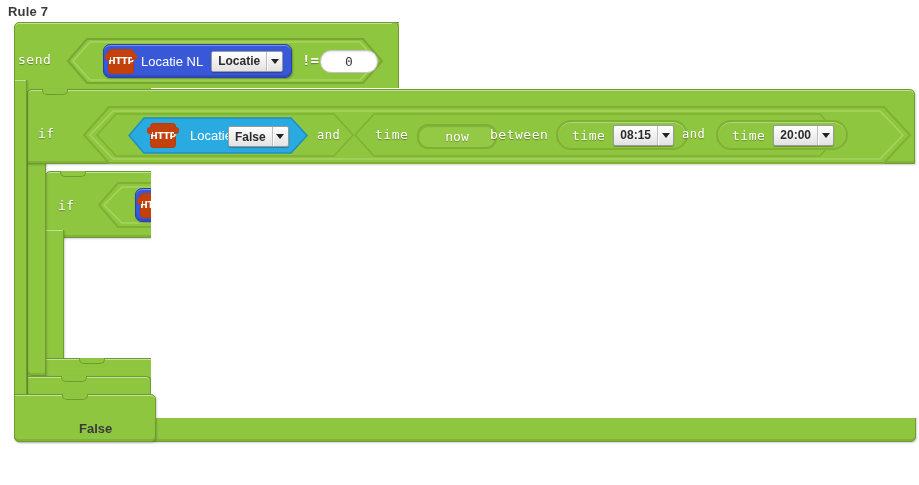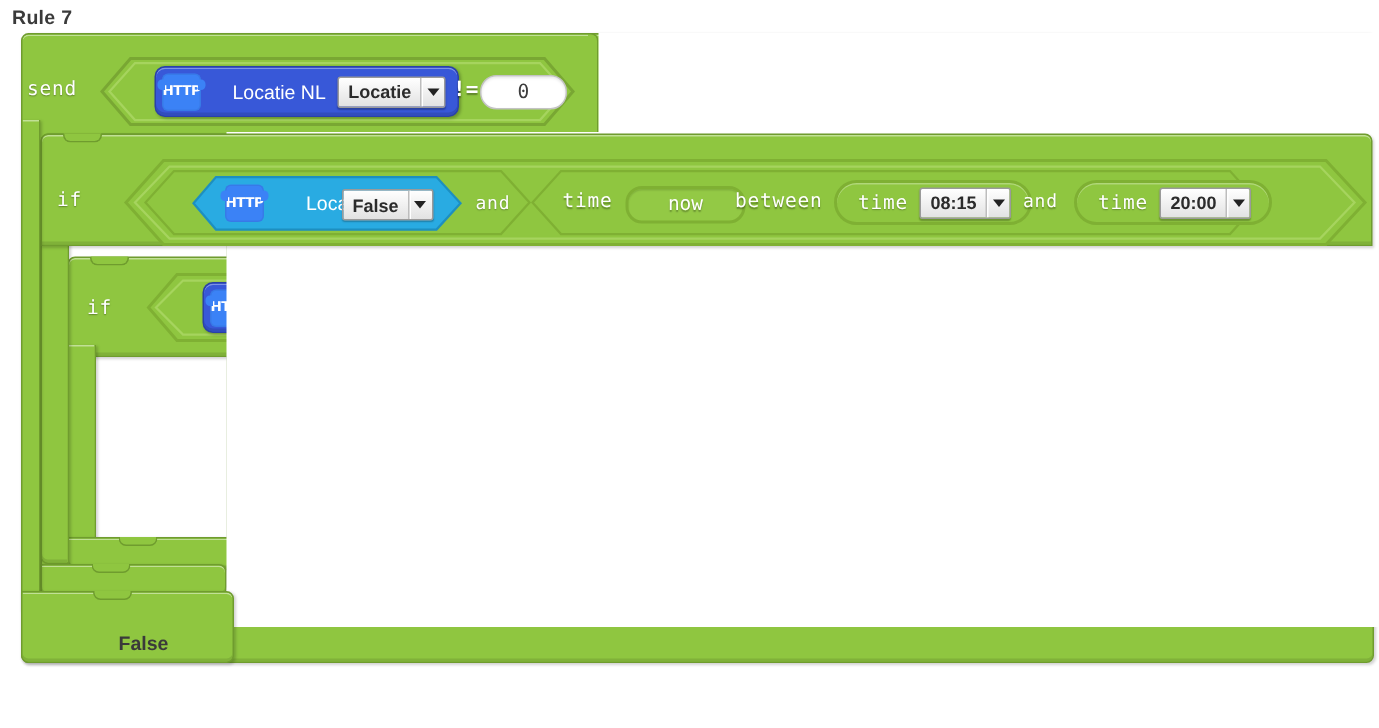--- a/index.html
+++ b/index.html
@@ -63,21 +63,21 @@
     padding:0 8px 0 4px;
     box-shadow:inset 0 1px 0 rgba(255,255,255,.35),
                inset 0 -2px 0 rgba(0,0,0,.12),
                1px 1px 2px rgba(0,0,0,.25);
   }
   .valblock.blue{background:#3858d8;border:1px solid #2a41a8;}
 
   
   .ic-http{
     width:26px;height:25px;flex:0 0 auto;
-    background:#3b82f6;
+    background:#c2410c;
     border-radius:4px;
     position:relative;
     display:flex;align-items:center;justify-content:center;
     font-family:"DejaVu Sans","Liberation Sans",sans-serif;
     font-size:9px;font-weight:bold;color:#ffffff;
     letter-spacing:-0.3px;
     box-shadow:inset 0 0 0 1px rgba(0,0,0,.06);
   }
   .ic-http::before,.ic-http::after{
     content:"";position:absolute;width:5px;height:7px;
@@ -96,21 +96,21 @@
   }
   .ic-power::before,.ic-power::after{
     content:"";position:absolute;width:5px;height:7px;background:inherit;
   }
   .ic-power::before{left:-3px;top:4px;border-radius:3px 0 0 3px;}
   .ic-power::after{right:-3px;top:4px;border-radius:0 3px 3px 0;}
 
   .lbl-white{
     font-family:"Liberation Sans",sans-serif;
     font-size:13px;color:#ffffff;white-space:nowrap;
-    margin-left:21px;
+    margin-left:7px;
   }
   .lbl-mono{
     font-family:"DejaVu Sans Mono","Liberation Mono",monospace;
     font-size:13px;color:#ffffff;white-space:nowrap;
     text-shadow:0 1px 1px rgba(0,0,0,.3);
     letter-spacing:.5px;
   }
 
   
   .dd{

